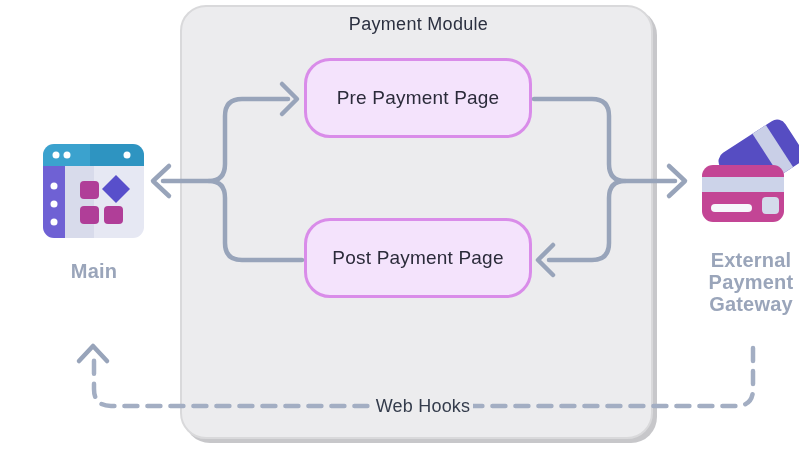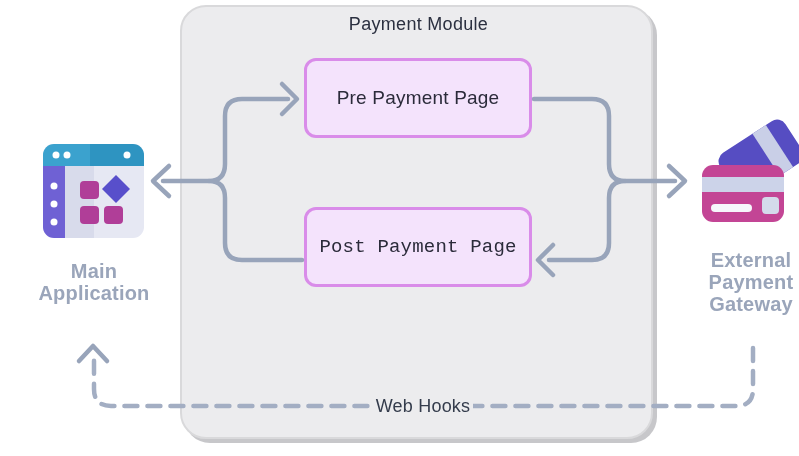--- a/index.html
+++ b/index.html
@@ -14,26 +14,26 @@
     box-shadow:4px 4px 0 #c7c7ca;
   }
   .panel-title{
     position:absolute;left:145px;top:14px;width:477px;
     text-align:center;font-size:18px;font-weight:500;color:#2b3040;
     letter-spacing:.3px;
   }
   
   .node{
     position:absolute;left:269px;width:222px;height:74px;
-    background:#f4e3fc;border:3px solid #d98ce9;border-radius:12px;
+    background:#f4e3fc;border:3px solid #d98ce9;border-radius:26px;
     display:flex;align-items:center;justify-content:center;
     font-size:19px;font-weight:500;color:#2b2b3a;letter-spacing:.2px;
   }
   .node-pre{top:58px;}
-  .node-post{top:207px;font-family:Liberation Mono, monospace;}
+  .node-post{top:218px;}
   
   .connectors{position:absolute;left:0;top:0;z-index:3;pointer-events:none;}
   .icon{position:absolute;z-index:2;}
   .icon-app{left:8px;top:144px;}
   .icon-cards{left:664px;top:118px;}
   
   .side-label{
     position:absolute;text-align:center;color:#9aa5ba;
     font-size:20px;font-weight:700;line-height:22px;letter-spacing:.2px;
   }
@@ -94,21 +94,20 @@
     <g>
       <rect x="3" y="47" width="82" height="57" rx="11" fill="#c34595"></rect>
       <rect x="3" y="59" width="82" height="15" fill="#ccd3e9"></rect>
       <rect x="12" y="86" width="41" height="8" rx="4" fill="#f6f7fb"></rect>
       <rect x="63" y="79" width="17" height="17" rx="4" fill="#d4daeb"></rect>
     </g>
   </svg>
 
   <div class="side-label label-app">
     <div>Main</div>
-    <div>Application</div>
   </div>
   <div class="side-label label-gateway">
     <div>External Payment</div>
     <div>Gateway</div>
   </div>
 
   <svg class="connectors" width="799" height="456" viewBox="0 0 799 456">
     <g fill="none" stroke="#98a4ba" stroke-width="4.5" stroke-linecap="round" stroke-linejoin="round">
 
       <path d="M 253 99 H 207 Q 190 99 190 116 L 190 164 Q 190 181 174 181 Q 190 181 190 198 L 190 243 Q 190 260 207 260 H 267"></path>

